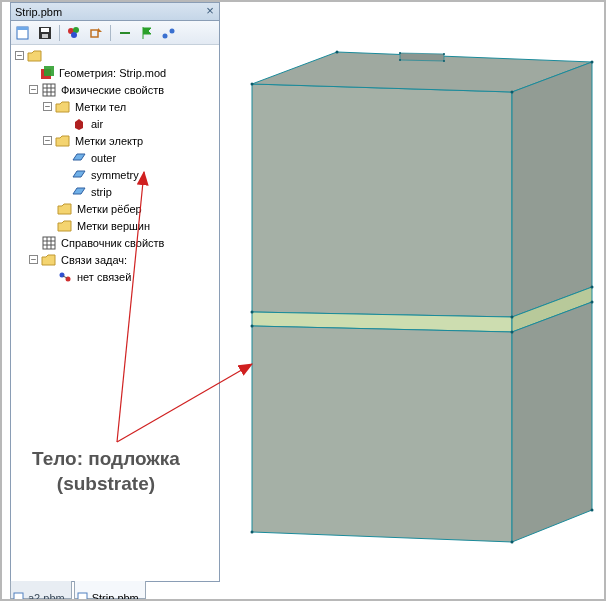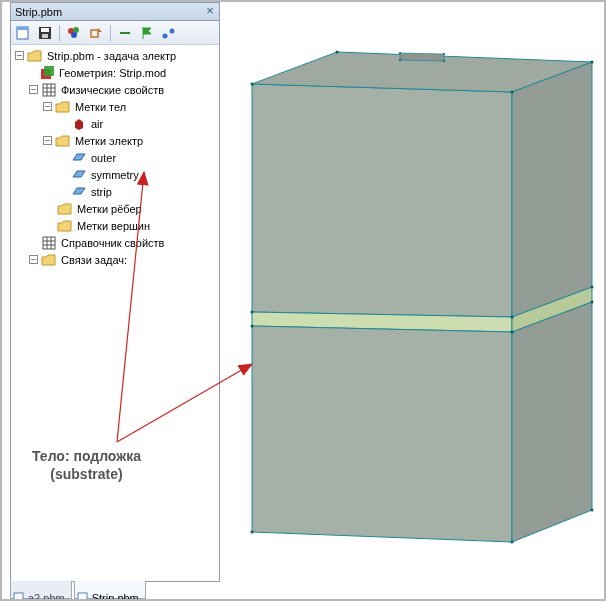--- a/index.html
+++ b/index.html
@@ -141,21 +141,21 @@
     left: 220px;
     top: 0;
     right: 0;
     bottom: 0;
     background: #fff;
   }
   .annotation {
     position: absolute;
     left: 30px;
     top: 445px;
-    font-size: 14px;
+    font-size: 19px;
     font-weight: bold;
     color: #555;
     line-height: 1.3;
     text-align: center;
   }
 </style>
 </head>
 <body>
 
 <div class="panel">
@@ -212,21 +212,20 @@
 
   <div class="tree">
     <div class="node">
       <span class="indent" style="width:4px"></span>
       <span class="toggle">−</span>
       <span class="node-icon">
         <svg width="16" height="14">
             <path d="M1 4 L5 4 L7 2 L14 2 L14 12 L1 12 Z" fill="#f4d470" stroke="#c09830"></path>
           </svg>
       </span>
-      <span class="node-label">Strip.pbm - задача электр</span>
     </div>
     <div class="node">
       <span class="indent" style="width:28px"></span>
       <span class="node-icon">
         <svg width="14" height="14">
             <rect x="1" y="3" width="10" height="10" fill="#d03030"></rect>
             <rect x="4" y="0" width="10" height="10" fill="#30a030" opacity="0.9"></rect>
           </svg>
       </span>
       <span class="node-label">Геометрия: Strip.mod</span>
@@ -334,20 +333,31 @@
     </div>
     <div class="node">
       <span class="indent" style="width:18px"></span>
       <span class="toggle">−</span>
       <span class="node-icon">
         <svg width="16" height="14">
             <path d="M1 4 L5 4 L7 2 L14 2 L14 12 L1 12 Z" fill="#f4d470" stroke="#c09830"></path>
           </svg>
       </span>
       <span class="node-label">Связи задач:</span>
+    </div>
+    <div class="node">
+      <span class="indent" style="width:46px"></span>
+      <span class="node-icon">
+        <svg width="14" height="12">
+            <circle cx="4" cy="4" r="2.5" fill="#3050d0"></circle>
+            <circle cx="10" cy="8" r="2.5" fill="#d03030"></circle>
+            <line x1="5" y1="5" x2="9" y2="7" stroke="#555"></line>
+          </svg>
+      </span>
+      <span class="node-label">нет связей</span>
     </div>
   </div>
 </div>
 
 <div class="viewport">
   <svg width="386" height="596">
 
     <polygon points="30,310 290,315 290,90 30,82" fill="#a5b0a6" stroke="#1a8a9a"></polygon>
     <polygon points="30,82 290,90 370,60 115,50" fill="#9fa9a0" stroke="#1a8a9a"></polygon>
     <polygon points="290,90 370,60 370,285 290,315" fill="#929c94" stroke="#1a8a9a"></polygon>

